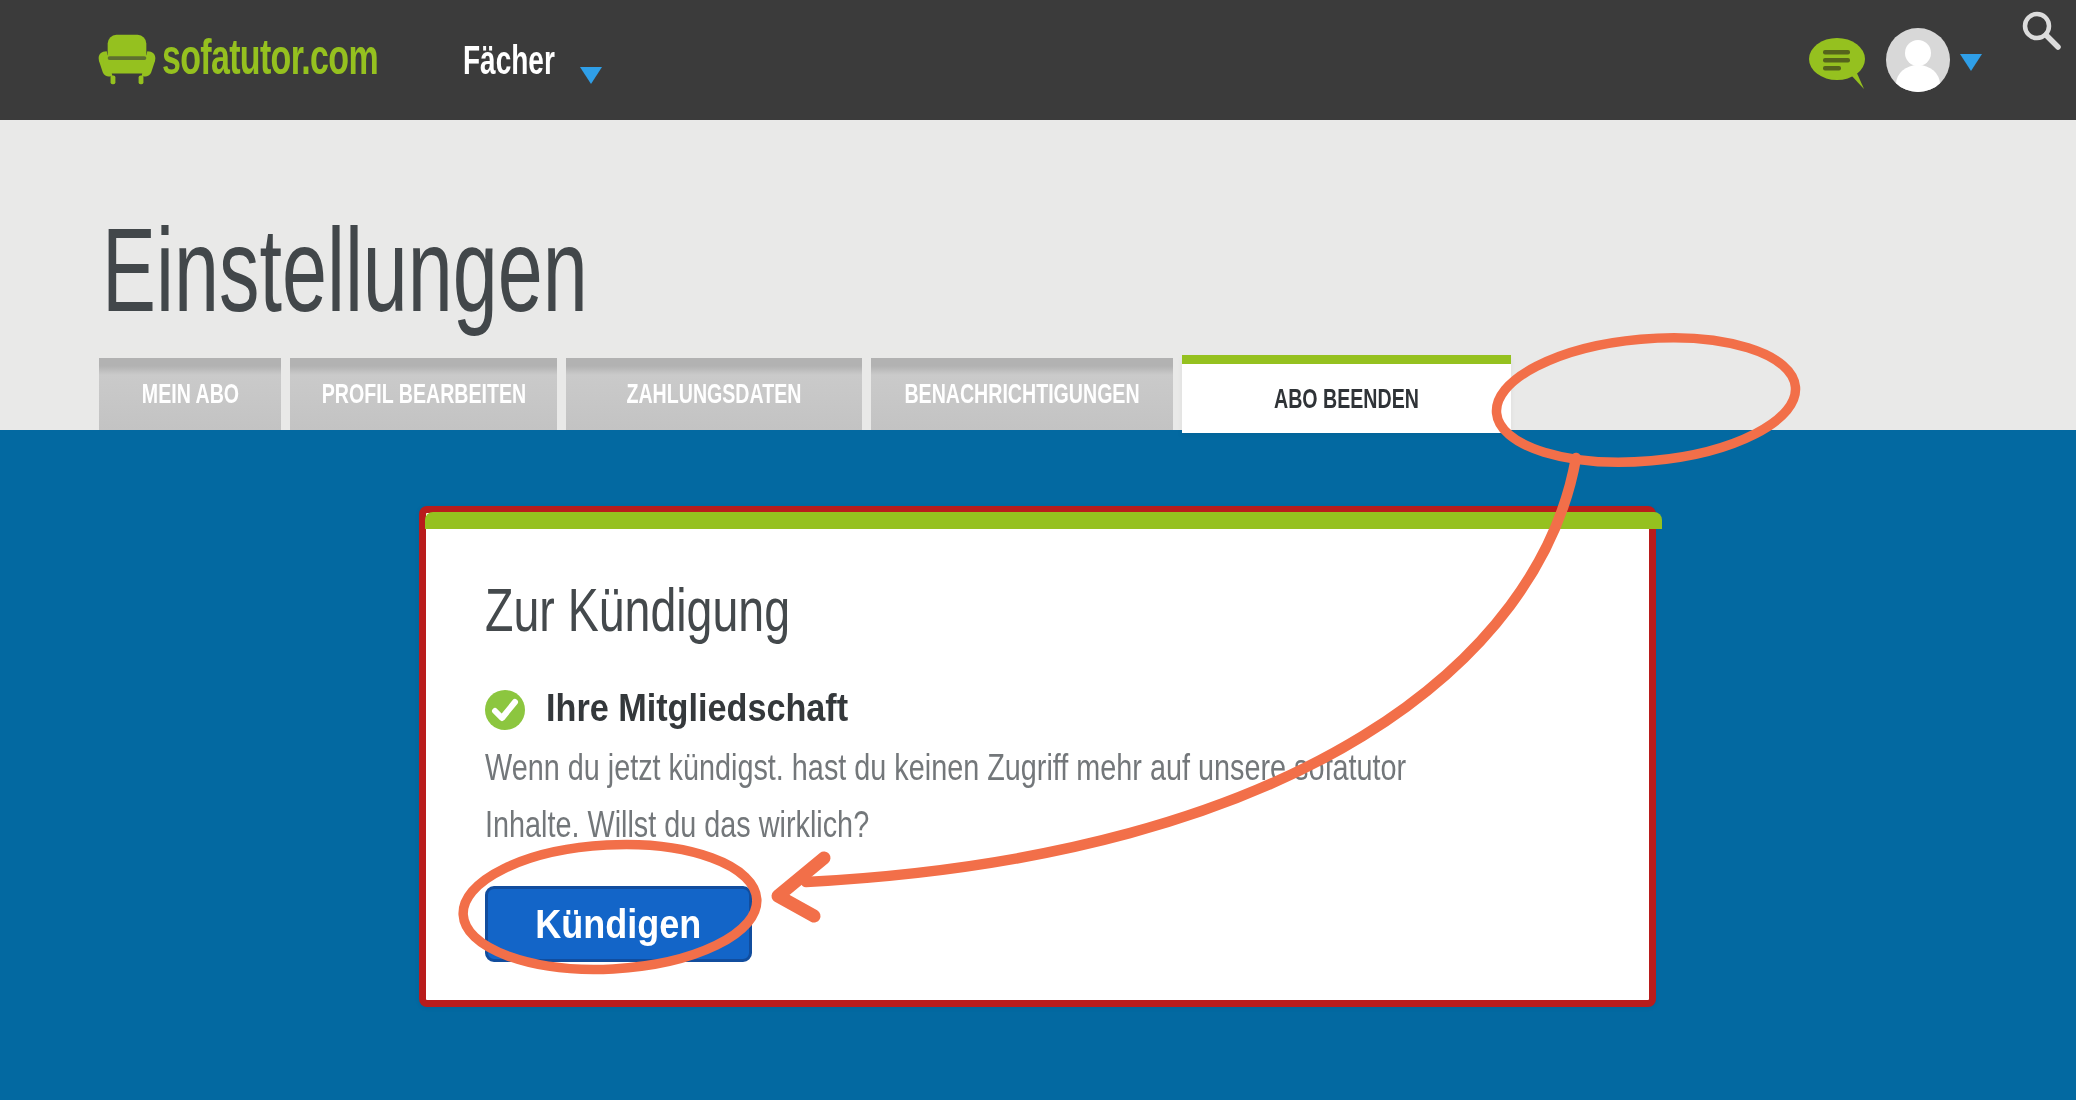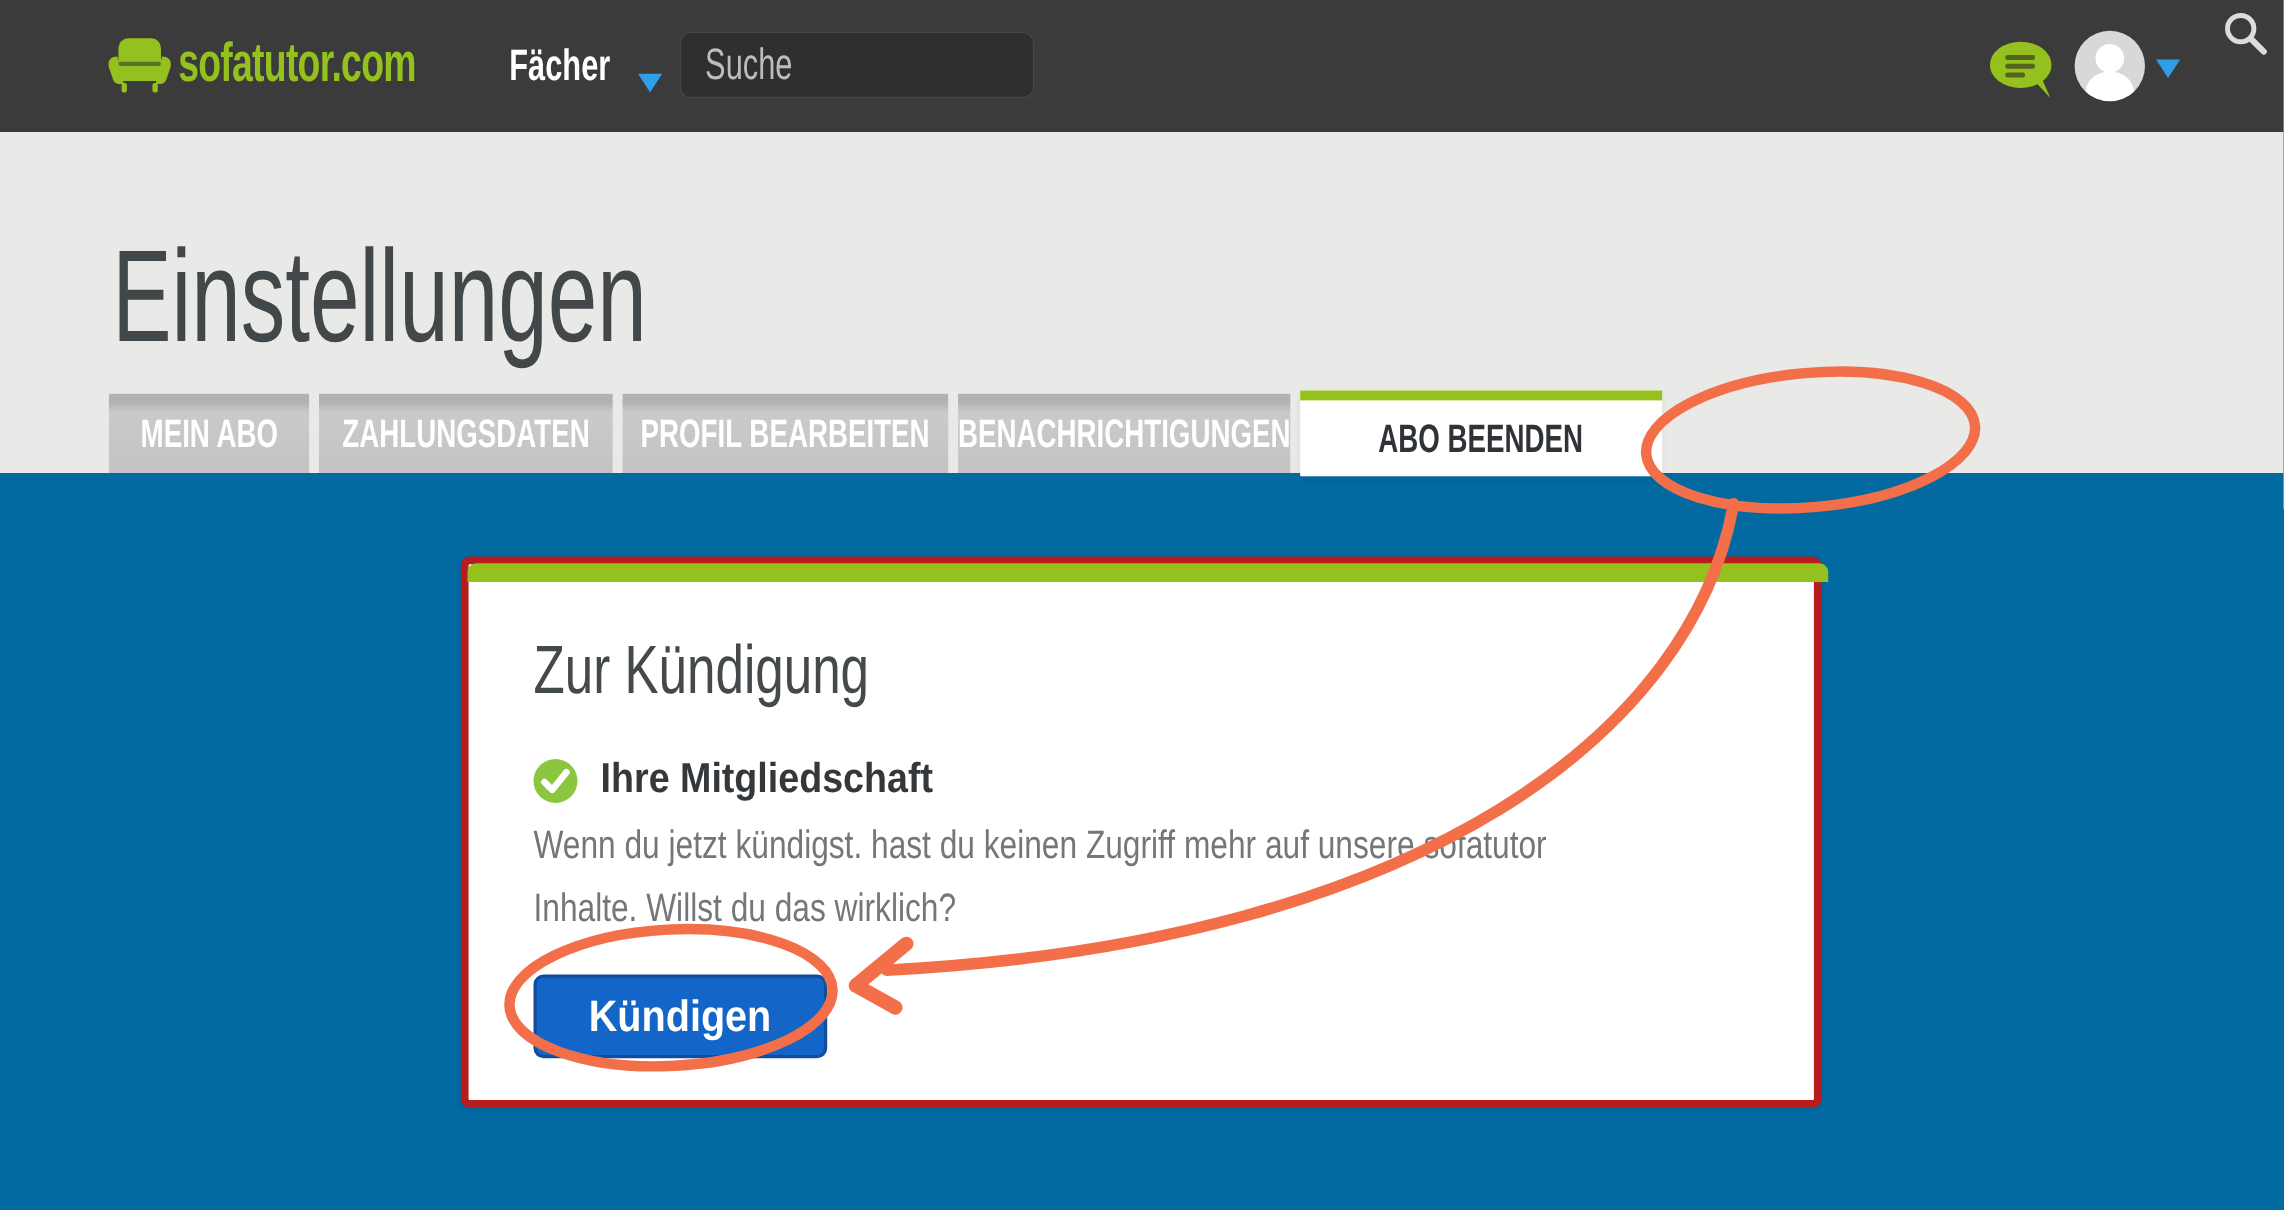--- a/index.html
+++ b/index.html
@@ -45,21 +45,21 @@
   .hero{position:absolute;left:0;top:120px;width:2076px;height:310px;background:#e9e9e8;}
   .page-title{
     position:absolute;left:102px;top:90px;margin:0;font-size:119px;font-weight:300;color:#42474a;
     line-height:119px;white-space:nowrap;transform:scaleX(.68);transform-origin:left top;
   }
   
   .tabs{position:absolute;left:99px;top:235px;display:flex;gap:9px;align-items:flex-start;}
   .tab{
     margin-top:3px;height:72px;display:flex;align-items:center;justify-content:center;
     background:linear-gradient(180deg,#b2b2b2 0px,#b2b2b2 8px,#cacaca 17px,#c3c3c3 100%);
-    color:#ffffff;font-size:36px;font-weight:700;cursor:pointer;box-sizing:border-box;white-space:nowrap;text-align:right;
+    color:#ffffff;font-size:28px;font-weight:700;cursor:pointer;box-sizing:border-box;white-space:nowrap;text-align:right;
   }
   .tab span{transform:scaleX(.70);transform-origin:center center;}
   .tab:nth-child(1){width:182px;}
   .tab:nth-child(2){width:267px;}
   .tab:nth-child(3){width:296px;}
   .tab:nth-child(4){width:302px;}
   .tab:nth-child(5){width:329px;}
   .tab:nth-child(6){width:220px;padding-left:38px;}
   .tab.active{
     margin-top:0;height:78px;background:#ffffff;border-top:9px solid #95c11f;
@@ -121,23 +121,20 @@
         </svg>
       </span>
       <span class="brand-text">sofatutor.com</span>
     </div>
 
     <div class="nav-facher">
       <span class="lbl">Fächer</span>
       <span class="caret"></span>
     </div>
 
-    <div class="searchbox">
-      <input type="text" placeholder="Suche" style="">
-    </div>
     <span class="search-icn">
       <svg width="44" height="44" viewBox="0 0 44 44">
         <circle cx="17" cy="17" r="12" fill="none" stroke="#dcdcdc" stroke-width="4.5"></circle>
         <line x1="26" y1="26" x2="38" y2="38" stroke="#dcdcdc" stroke-width="5.5" stroke-linecap="round"></line>
       </svg>
     </span>
 
     <span class="chat-btn">
       <svg width="64" height="54" viewBox="0 0 64 54">
         <ellipse cx="31" cy="23" rx="28" ry="21" fill="#95c11f"></ellipse>
@@ -158,24 +155,24 @@
   </header>
 
   <section class="hero">
     <h1 class="page-title">Einstellungen</h1>
 
     <nav class="tabs">
       <div class="tab">
         <span>MEIN ABO</span>
         </div>
       <div class="tab">
+        <span>PROFIL BEARBEITEN</span>
+        </div>
+      <div class="tab">
         <span>ZAHLUNGSDATEN</span>
-        </div>
-      <div class="tab">
-        <span>PROFIL BEARBEITEN</span>
         </div>
       <div class="tab">
         <span>BENACHRICHTIGUNGEN</span>
         </div>
       <div class="tab active">
         <span>ABO BEENDEN</span>
         </div>
     </nav>
   </section>
 

